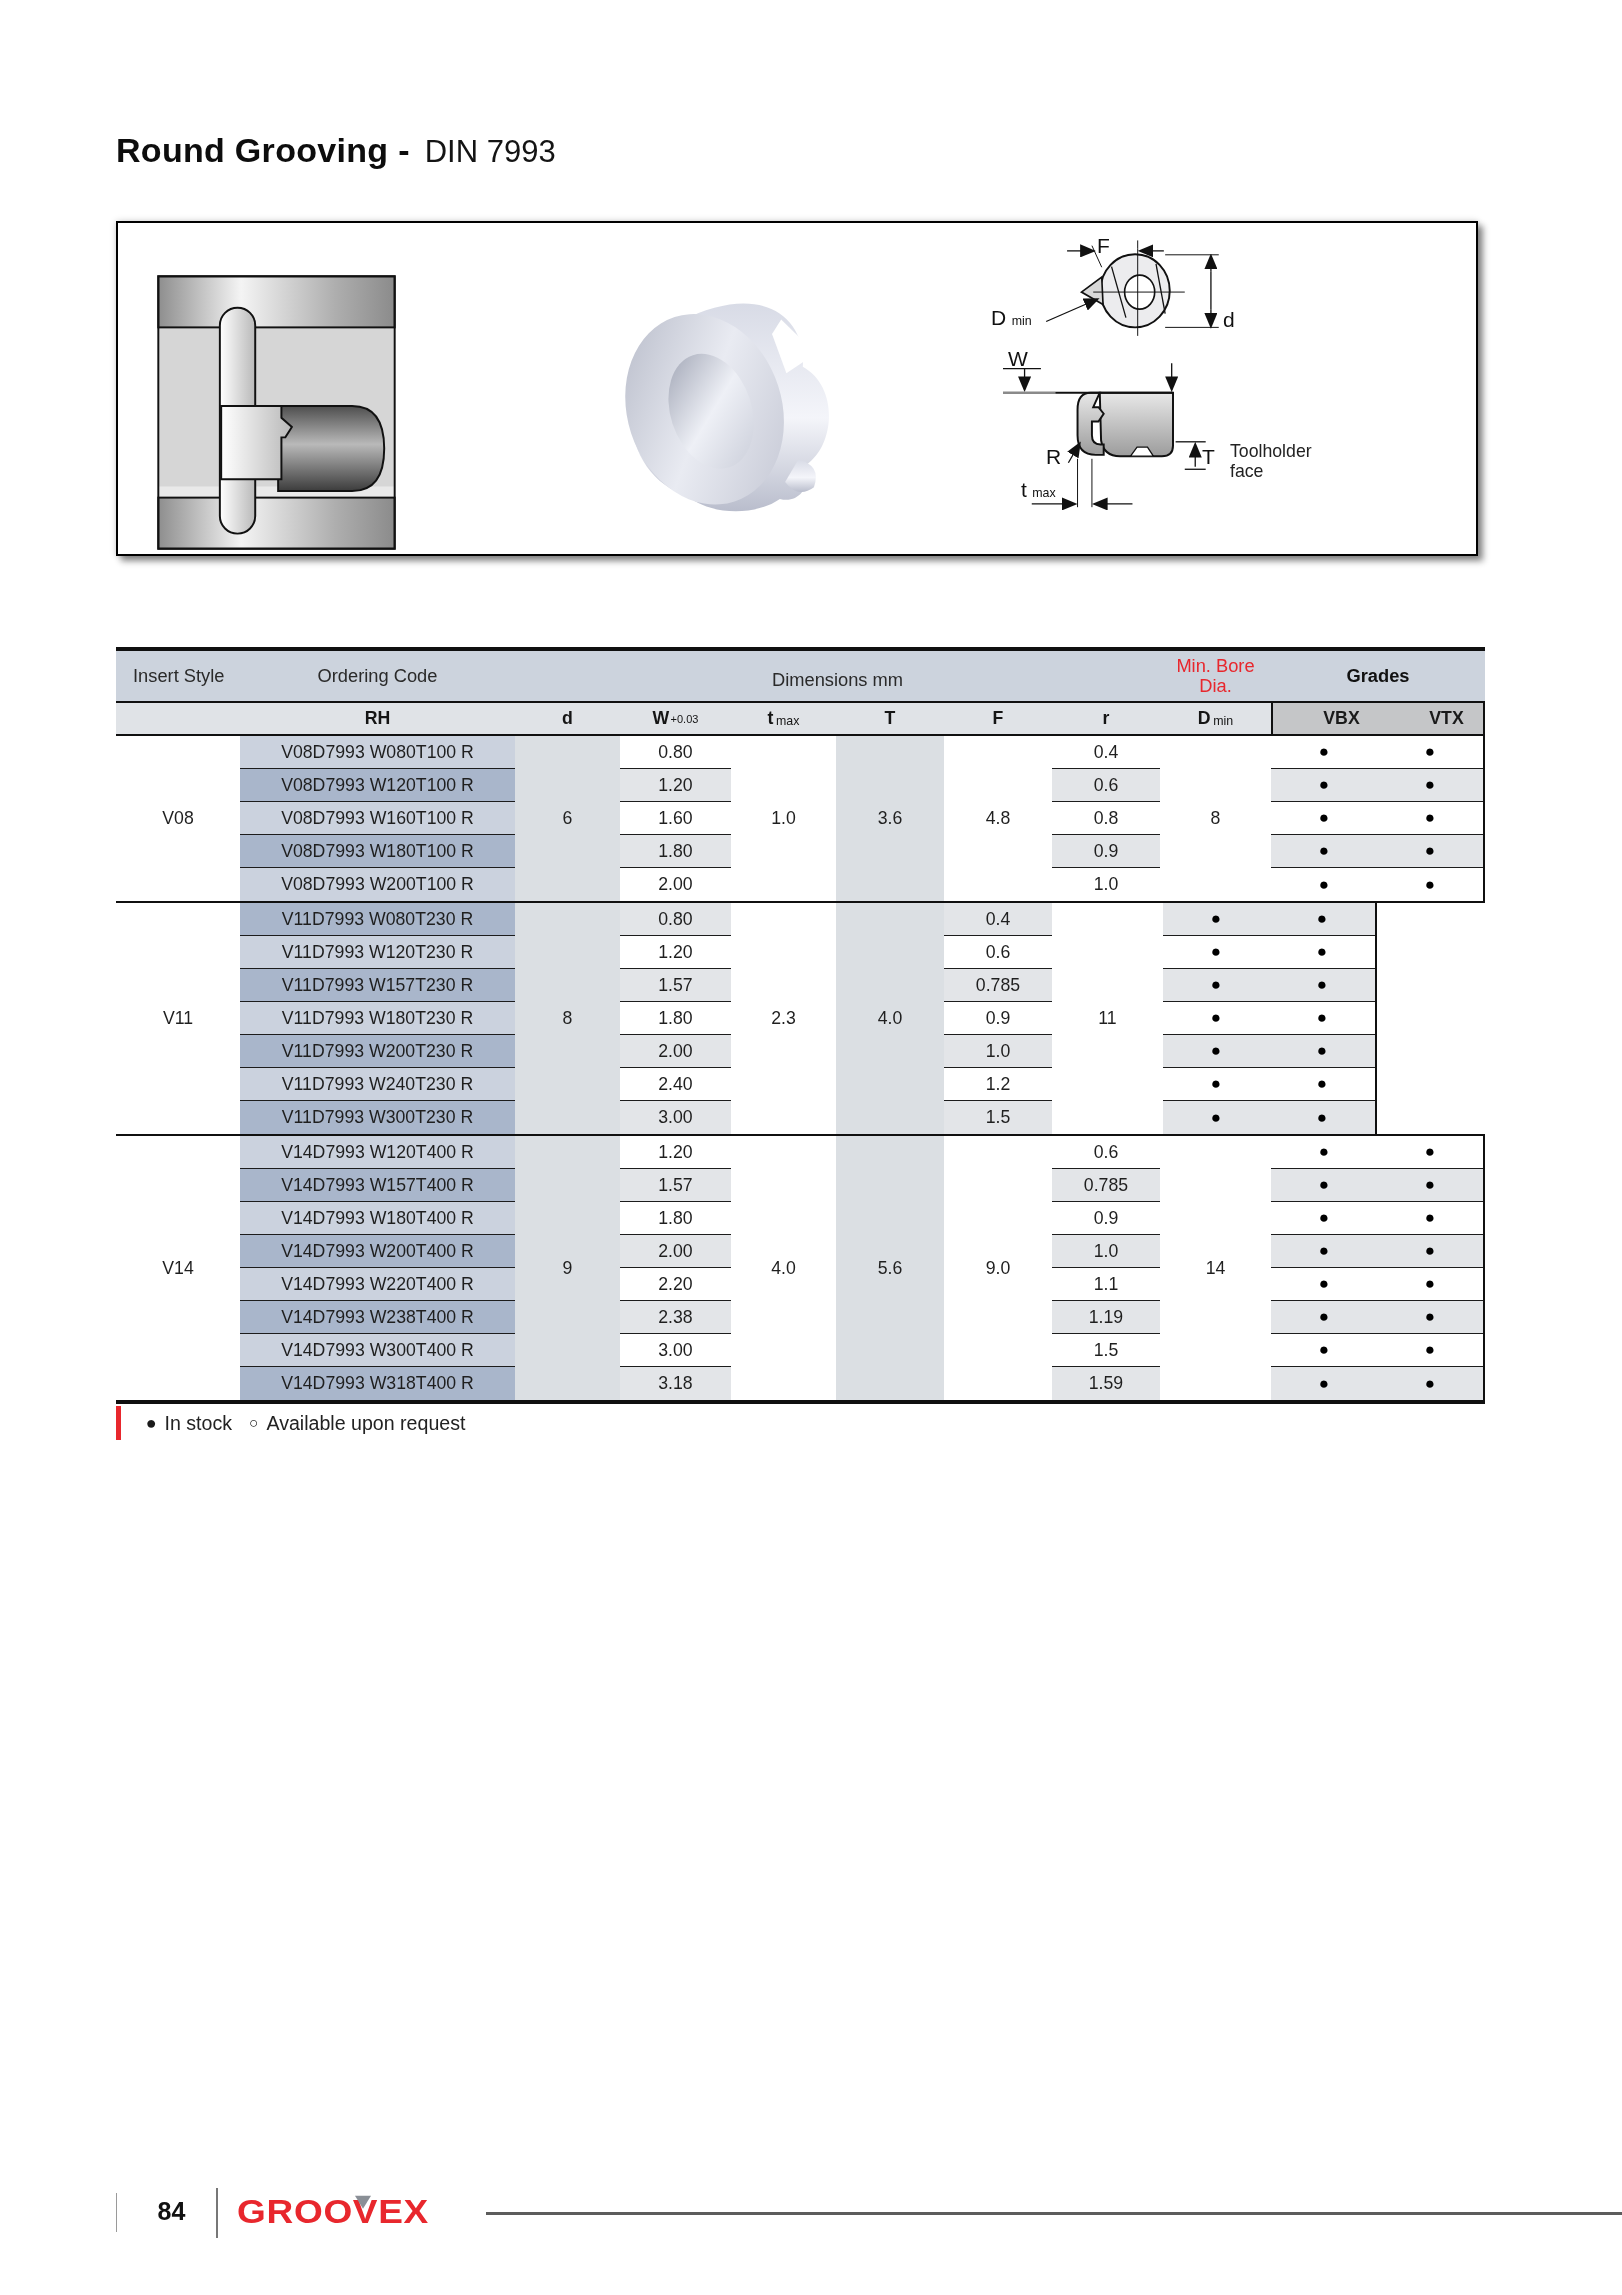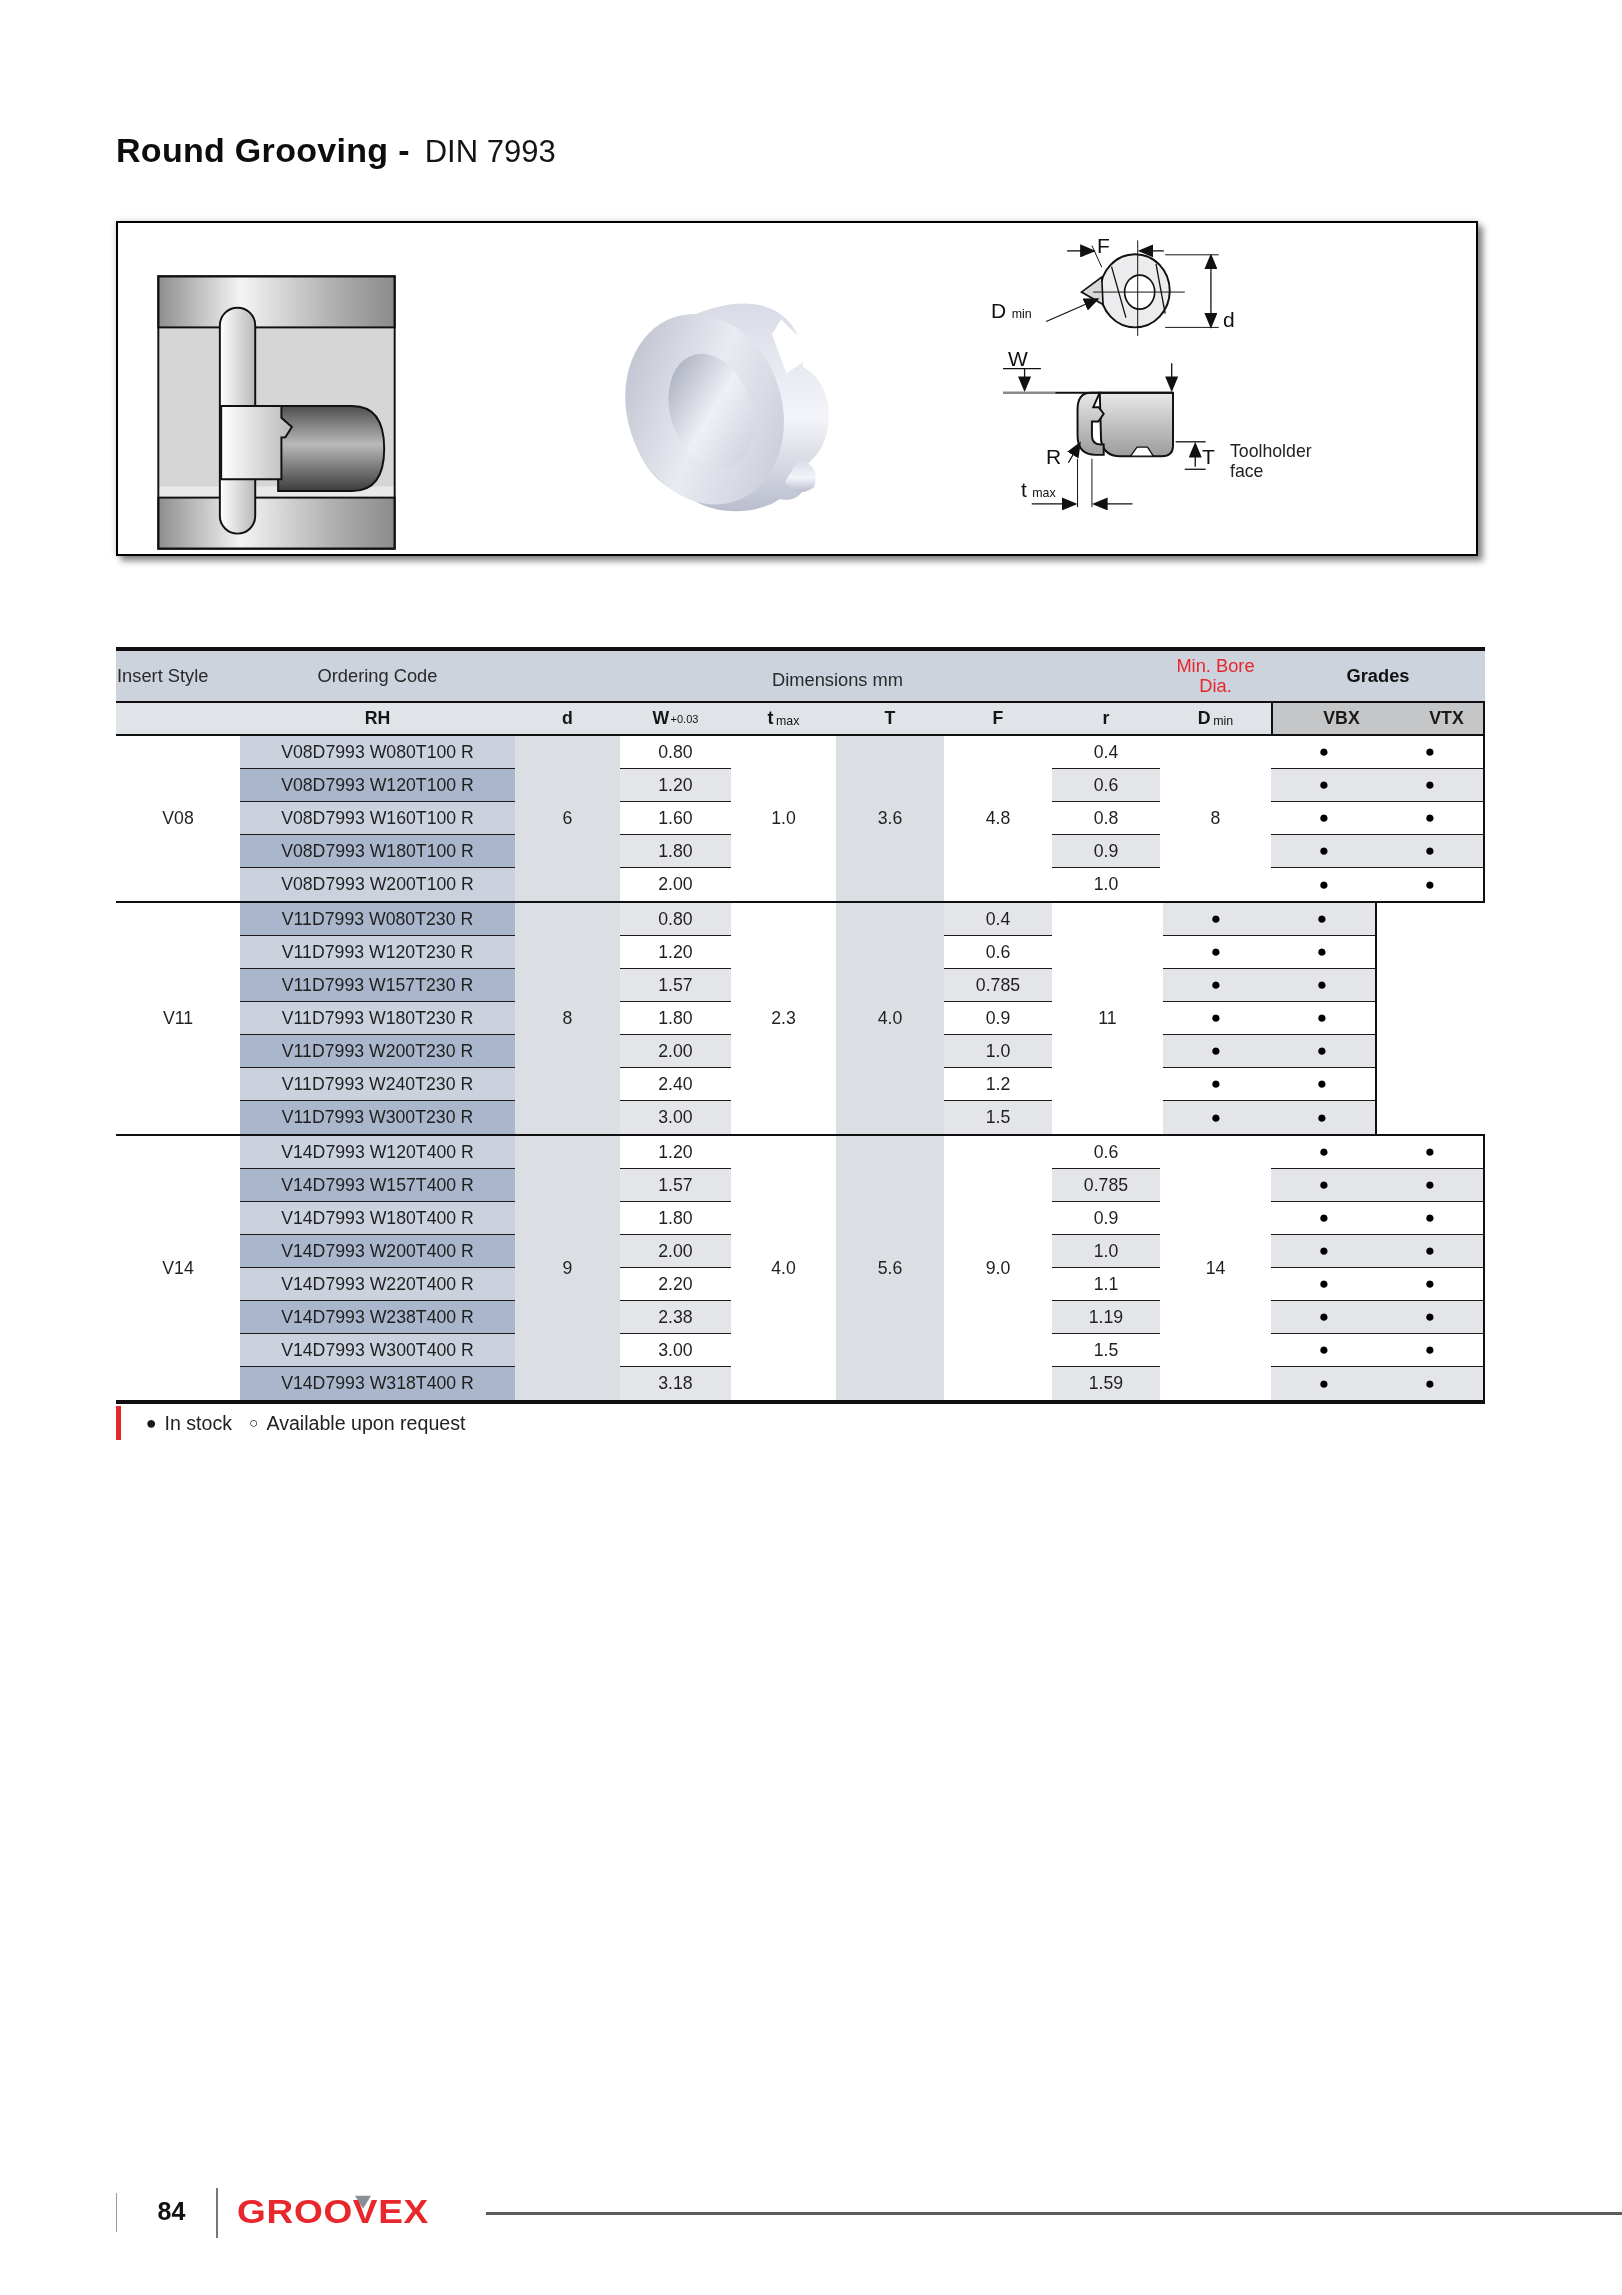--- a/index.html
+++ b/index.html
@@ -22,21 +22,21 @@
   .dim-label .big{font-size:21px;}
   .th-face{position:absolute;font-size:17.7px;color:#222;line-height:20px;}
 
   
   .ptable{position:absolute;left:116px;top:647px;width:1369px;
           border-top:4.6px solid #101010;border-bottom:4.6px solid #101010;font-size:17.7px;}
   .thead1{display:flex;height:52px;background:var(--header-bg);
           border-bottom:2.6px solid #101010;align-items:center;}
   .thead1 .h{display:flex;align-items:center;justify-content:center;text-align:center;
              height:100%;font-size:18.3px;color:#2a2a2a;}
-  .h-insert{width:124px;justify-content:flex-start !important;padding-left:1px;}
+  .h-insert{width:124px;justify-content:flex-start !important;padding-left:17px;}
   .h-code{width:275px;}
   .h-dims{width:645px;margin-top:7px;}
   .h-minbore{width:111px;color:var(--red) !important;line-height:20px;}
   .h-grades{width:214px;font-weight:bold;color:#111 !important;}
   .thead2{display:flex;height:33px;background:var(--subheader-bg);
           border-bottom:2.6px solid #101010;}
   .thead2 .h{display:flex;align-items:center;justify-content:center;height:100%;
              font-weight:bold;font-size:17.7px;color:#151515;}
   .thead2 sup{font-size:11px;font-weight:400;margin-left:1.3px;}
   .thead2 .mini{font-size:12.4px;font-weight:400;margin-left:2.6px;align-self:center;margin-top:5.2px;}
@@ -202,21 +202,21 @@
       <line x1="346" y1="368" x2="346" y2="334" stroke="#111" stroke-width="2" marker-end="url(#ar)"></line>
 
       <line x1="166" y1="356" x2="166" y2="430" stroke="#111" stroke-width="1.5"></line>
       <line x1="188" y1="356" x2="188" y2="430" stroke="#111" stroke-width="1.5"></line>
       <line x1="96" y1="425" x2="162" y2="425" stroke="#111" stroke-width="2" marker-end="url(#ar)"></line>
       <line x1="250" y1="425" x2="192" y2="425" stroke="#111" stroke-width="2" marker-end="url(#ar)"></line>
     </svg>
 
     <span class="dim-label" style="left:979px;top:10.5px;"><span class="big">F</span></span>
     <span class="dim-label" style="left:1105px;top:85px;"><span class="big">d</span></span>
-    <span class="dim-label" style="left:873px;top:76px;"><span class="big">D</span> <span class="sub">min</span></span>
+    <span class="dim-label" style="left:873px;top:83px;"><span class="big">D</span> <span class="sub">min</span></span>
     <span class="dim-label" style="left:890px;top:124px;"><span class="big">W</span></span>
     <span class="dim-label" style="left:928px;top:222px;"><span class="big">R</span></span>
     <span class="dim-label" style="left:903px;top:255px;"><span class="big">t</span> <span class="sub">max</span></span>
     <span class="dim-label" style="left:1084px;top:222px;"><span class="big">T</span></span>
     <div class="th-face" style="left:1112px;top:218px;">
       <div>Toolholder</div>
       <div>face</div>
     </div>
   </div>
 

